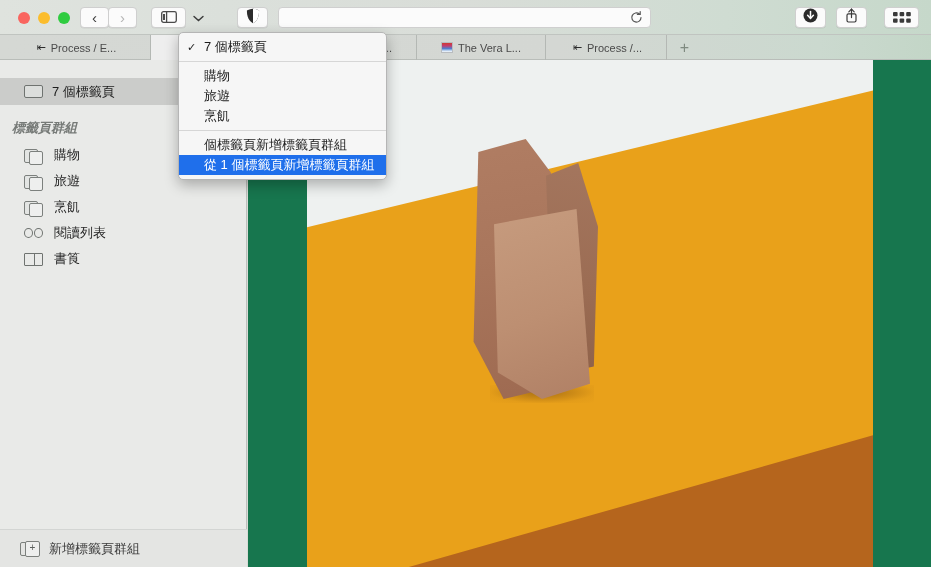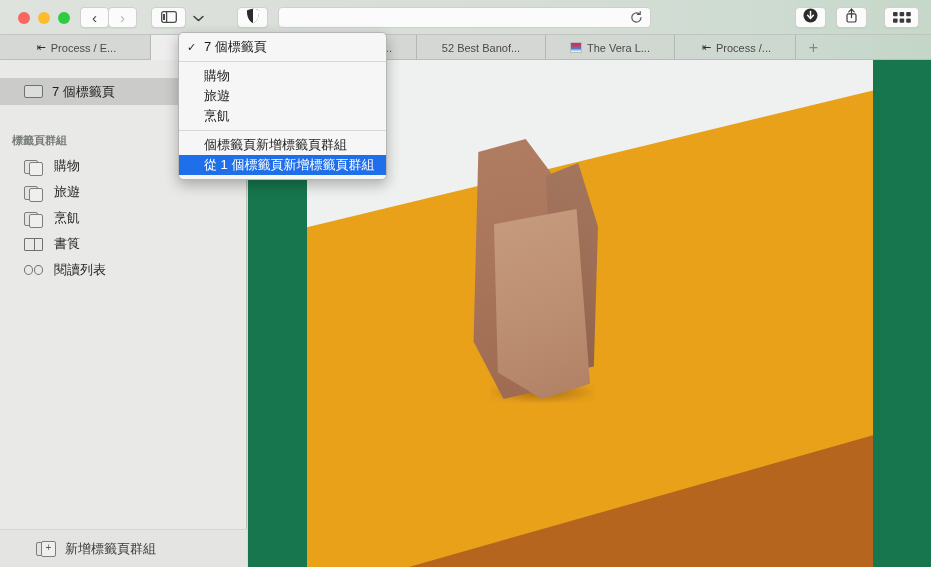--- a/index.html
+++ b/index.html
@@ -125,22 +125,23 @@
     border-right: 1px solid #bcbfbc;
   }
   #sb-active-row {
     height: 27px; margin-top: 18px;
     background: #cbccca;
     display: flex; align-items: center; gap: 9px;
     padding-left: 24px;
   }
   #sb-active-row .lbl { font-size: 13px; color: #1d1d1d; }
   .sb-section {
-    font-size: 11px; color: #767a77; font-weight: bold;
-    padding: 28px 0 5px 12px;
+    font-size: 13px; color: #767a77; font-weight: bold;
+    padding: 14px 0 5px 12px;
+    font-style: italic;
   }
   .sb-item {
     height: 26px;
     display: flex; align-items: center; gap: 11px;
     padding-left: 24px;
     font-size: 13px; color: #262626;
   }
   .ic { width: 19px; height: 15px; flex: 0 0 19px; position: relative; }
   
   .ic-display { border: 1.6px solid #6f7370; border-radius: 2px; background: #dcdedc; height: 13px; }
@@ -160,21 +161,21 @@
   .ic-glasses { display: flex; align-items: center; gap: 1px; }
   .ic-glasses::before, .ic-glasses::after {
     content: ""; width: 8px; height: 8px; border: 1.5px solid #6f7370; border-radius: 50%;
   }
   #sb-footer {
     position: absolute; left: 0; bottom: 0;
     width: 247px; height: 38px;
     background: #e4e5e3;
     border-top: 1px solid #d3d5d3;
     display: flex; align-items: center; gap: 10px;
-    padding-left: 36px;
+    padding-left: 20px;
     font-size: 13px; color: #3a3a3a;
   }
   .ic-addgroup { width: 19px; height: 15px; position: relative; }
   .ic-addgroup::before {
     content: ""; position: absolute; left: 0; top: 1px; width: 11px; height: 12px;
     border: 1.5px solid #7c807d; border-radius: 2px;
   }
   .ic-addgroup::after {
     content: "+"; position: absolute; left: 5px; top: 0px;
     width: 13px; height: 14px; line-height: 12px; text-align: center;
@@ -359,23 +360,20 @@
         </span>
       <span class="tab-title"></span>
     </div>
     <div class="tab" style="width:129px">
       <span class="fav">
           <span class="fav-keyb"></span>
         </span>
       <span class="tab-title">Grand Cen...</span>
     </div>
     <div class="tab" style="width:129px">
-      <span class="tab-title">52 Best Banof...</span>
-    </div>
-    <div class="tab" style="width:129px">
       <span class="fav">
           <span class="fav-vera"></span>
         </span>
       <span class="tab-title">The Vera L...</span>
     </div>
     <div class="tab" style="width:121px">
       <span class="fav fav-arrows">⇤</span>
       <span class="tab-title">Process /...</span>
     </div>
     <div id="newtab">
@@ -398,26 +396,26 @@
     <div class="sb-item">
       <span class="ic ic-group"></span>
       <span>旅遊</span>
     </div>
     <div class="sb-item">
       <span class="ic ic-group"></span>
       <span>烹飢</span>
     </div>
 
     <div class="sb-item">
+      <span class="ic ic-glasses"></span>
+      <span>閱讀列表</span>
+    </div>
+    <div class="sb-item">
       <span class="ic ic-book"></span>
       <span>書筤</span>
-    </div>
-    <div class="sb-item">
-      <span class="ic ic-glasses"></span>
-      <span>閱讀列表</span>
     </div>
 
     <div id="sb-footer">
       <span class="ic-addgroup"></span>
       <span>新增標籤頁群組</span>
     </div>
   </div>
 
   <div id="content">
     <div id="photo-white">

